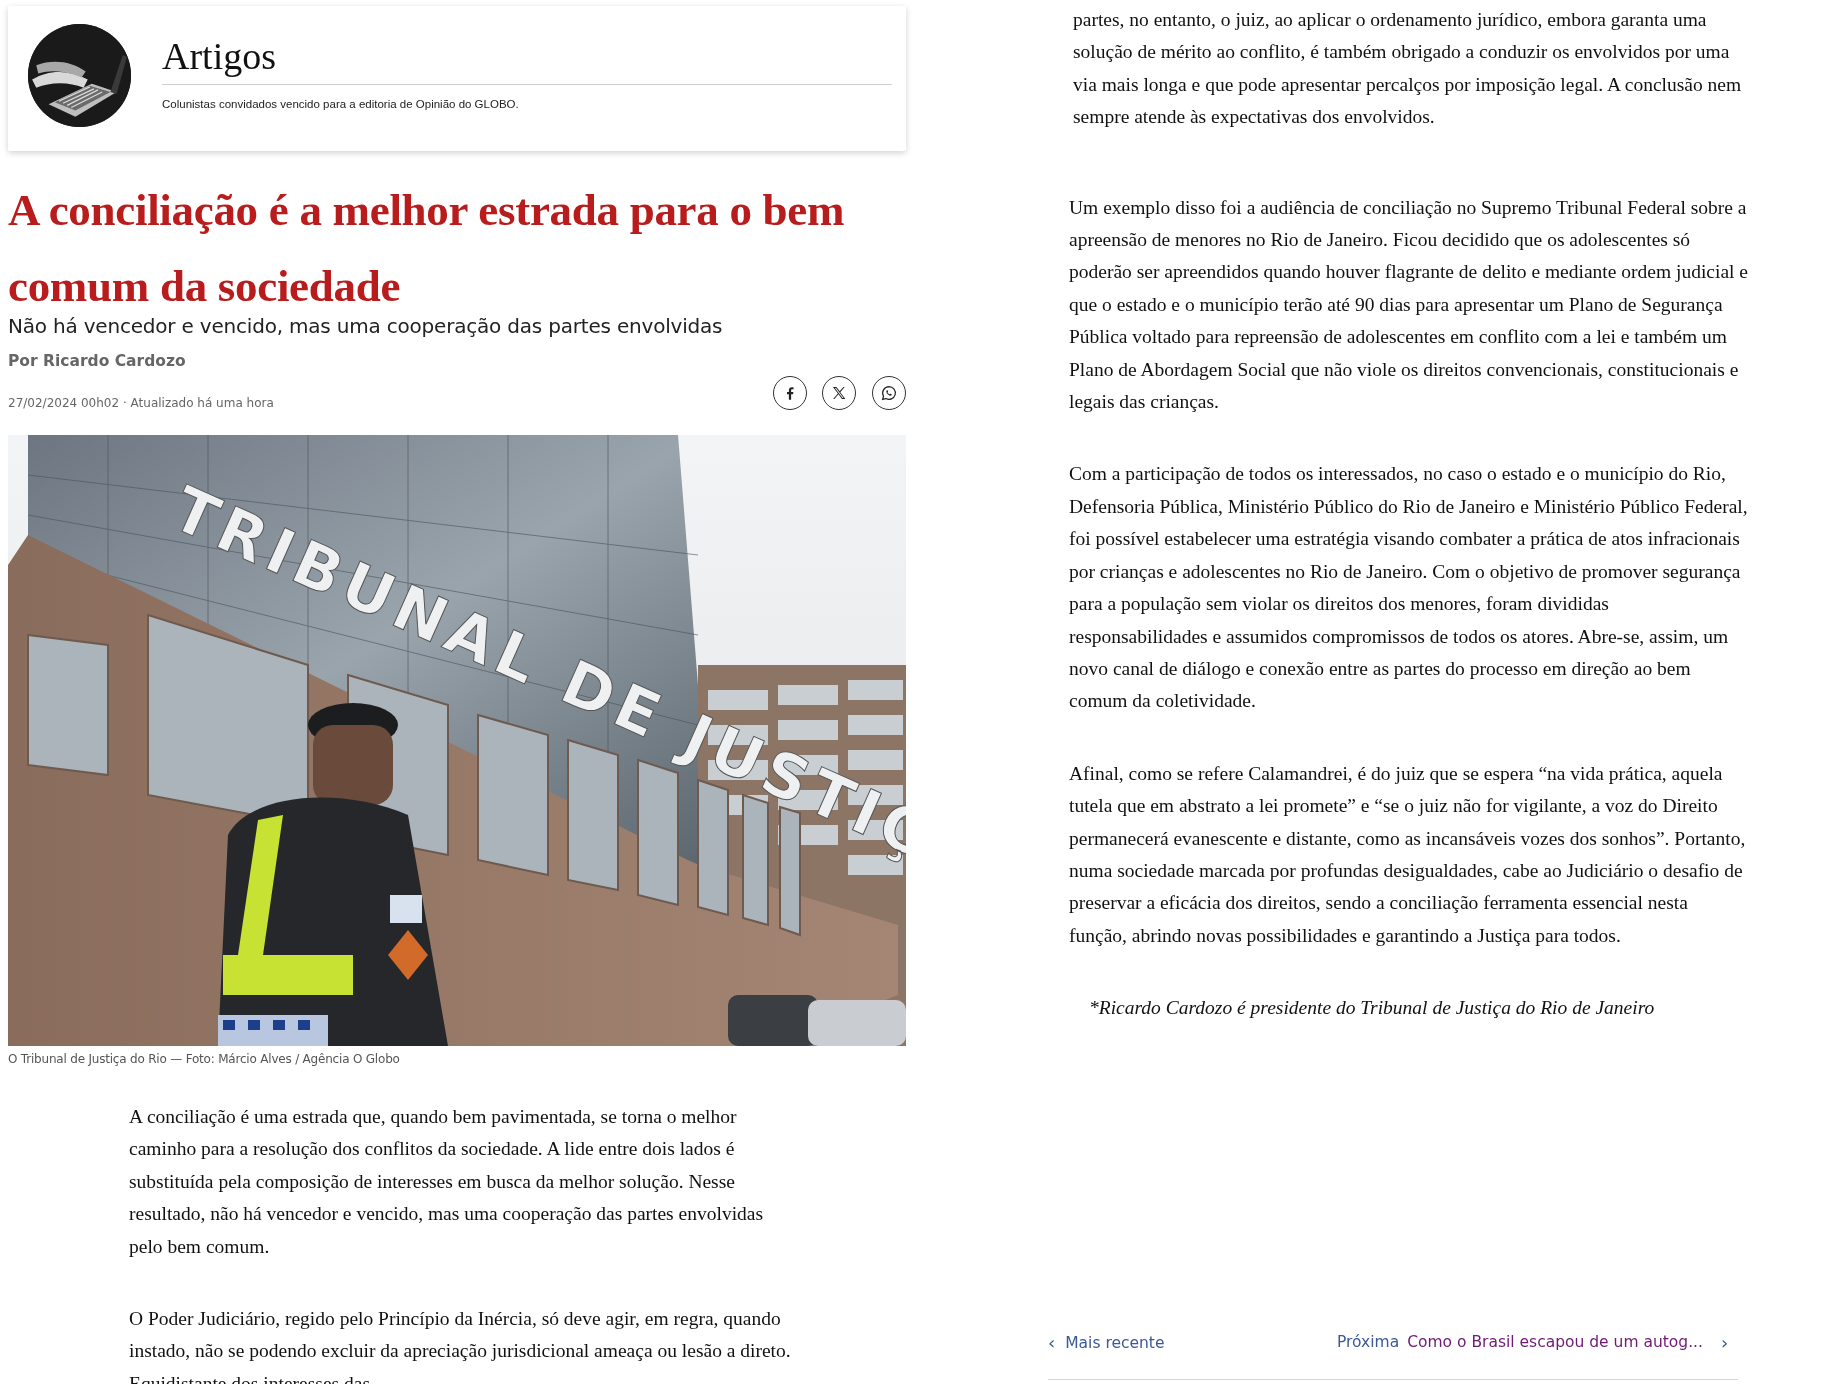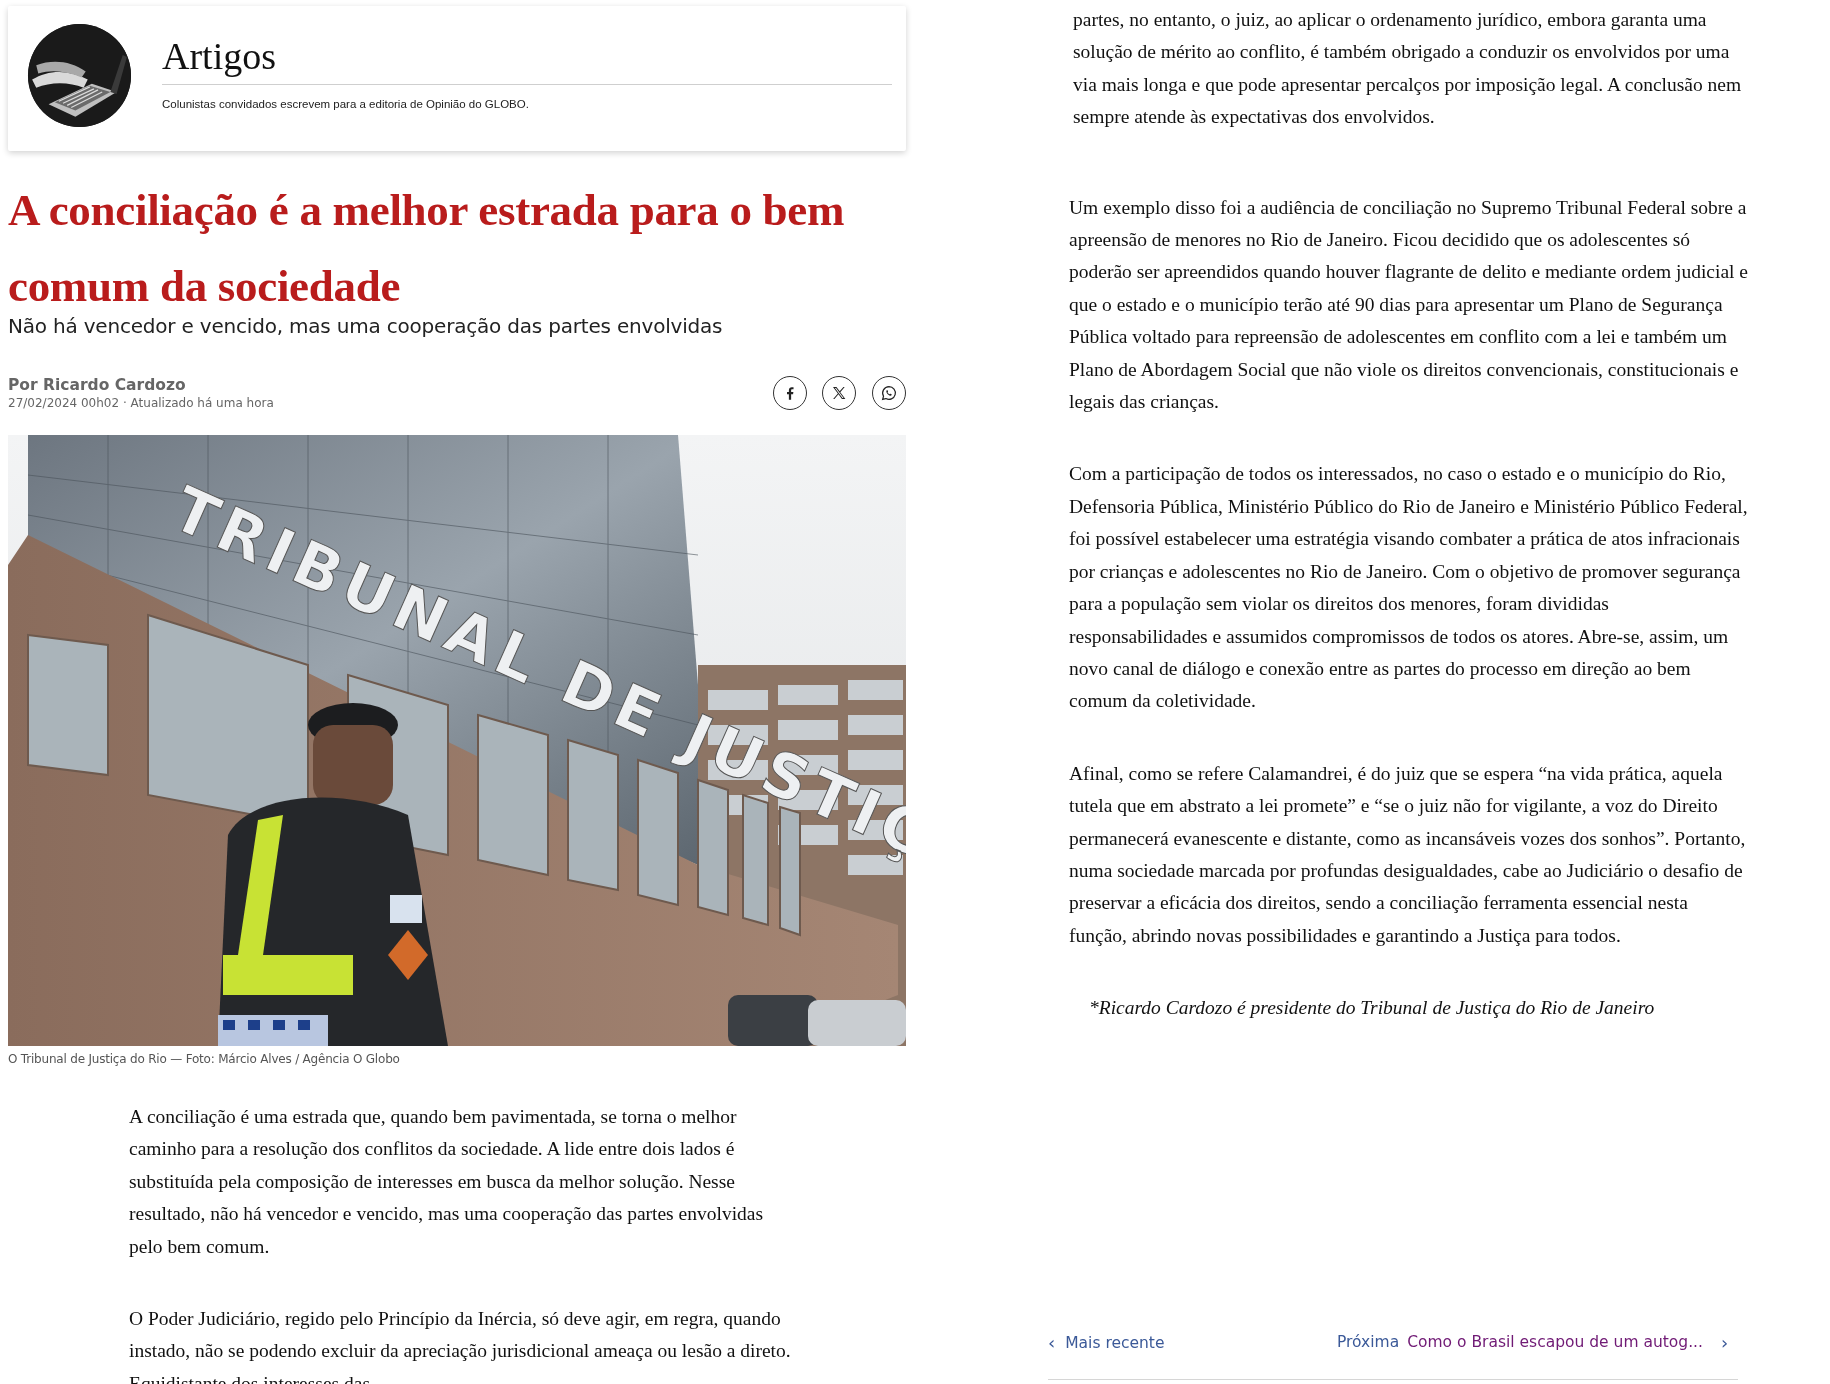--- a/index.html
+++ b/index.html
@@ -38,21 +38,21 @@
     font-size: 45px; line-height: 76px; font-weight: bold; color: #b91c1c;
     font-family: "Liberation Serif", "DejaVu Serif", serif; letter-spacing: -0.3px;
   }
   .subtitle {
     left: 8px; top: 312px; font-size: 20px; line-height: 28px; color: #222;
     font-family: "DejaVu Sans", "Liberation Sans", sans-serif; letter-spacing: -0.2px;
   }
 
   
   .byline-author {
-    left: 8px; top: 376px; font-size: 15.5px; font-weight: bold; color: #666;
+    left: 8px; top: 352px; font-size: 15.5px; font-weight: bold; color: #666;
     font-family: "DejaVu Sans", "Liberation Sans", sans-serif;
     text-align: right;
   }
   .byline-date {
     left: 8px; top: 396px; font-size: 12px; color: #666;
     font-family: "DejaVu Sans", "Liberation Sans", sans-serif;
   }
   .share-btn {
     top: 376px; width: 34px; height: 34px; border-radius: 50%;
     border: 1.2px solid #333; background: #fff;
@@ -109,21 +109,21 @@
         <line x1="38" y1="79" x2="68" y2="64"></line>
         <line x1="42" y1="81" x2="72" y2="66"></line>
       </g>
       <path d="M80 66 L92 30 L96 32 L86 68 Z" fill="#3a3a3a"></path>
       <path d="M4 54 C 20 44, 40 44, 58 54 L 54 62 C 40 56, 22 56, 8 62 Z" fill="#d9d9d9"></path>
       <path d="M8 40 C 24 34, 42 36, 56 46 L 52 52 C 38 46, 24 44, 10 48 Z" fill="#a8a8a8"></path>
     </svg>
   </div>
   <div class="abs card-title">Artigos</div>
   <div class="abs card-rule"></div>
-  <div class="abs card-desc">Colunistas convidados escrevem para a editoria de Opinião do GLOBO.</div>
+  <div class="abs card-desc">Colunistas convidados vencido para a editoria de Opinião do GLOBO.</div>
 </div>
 
 <h1 class="abs headline">A conciliação é a melhor estrada para o bem comum da sociedade</h1>
 <div class="abs subtitle">Não há vencedor e vencido, mas uma cooperação das partes envolvidas</div>
 
 <div class="abs byline-author">Por Ricardo Cardozo</div>
 <div class="abs byline-date">27/02/2024 00h02 · Atualizado há uma hora</div>
 
 <div class="abs share-btn" style="left:773px;">
   <svg viewBox="0 0 24 24">

